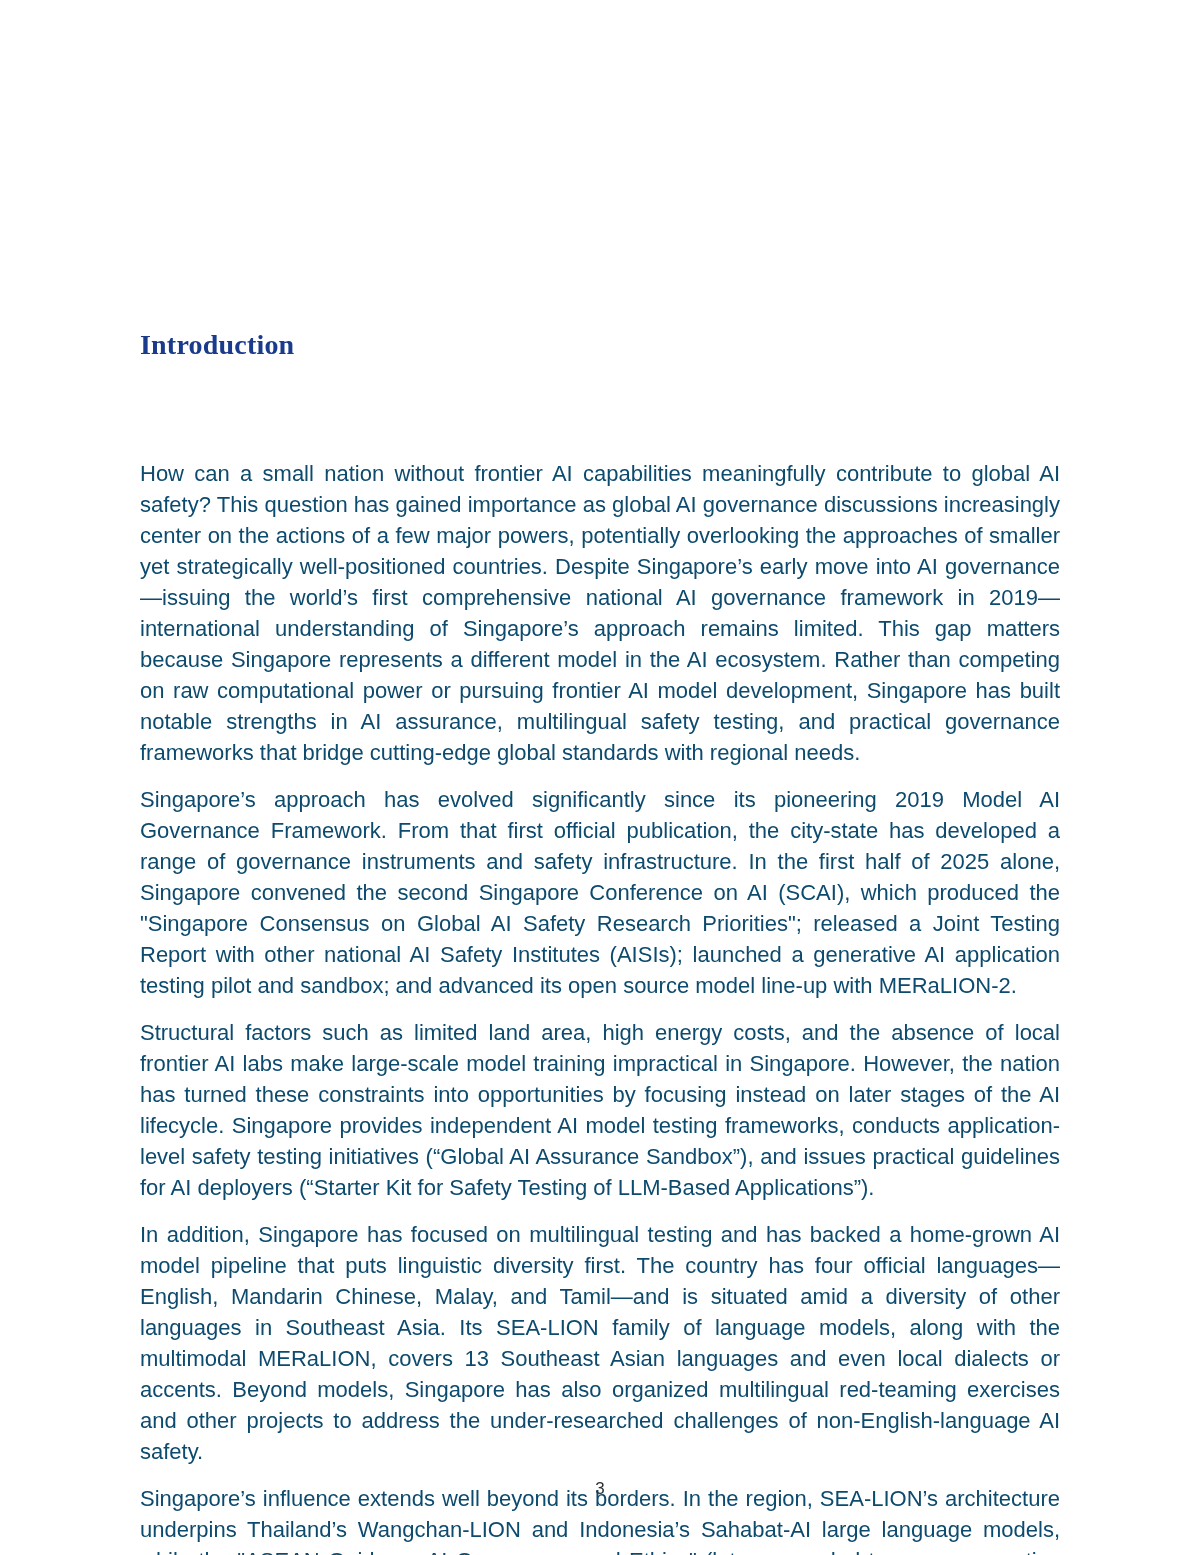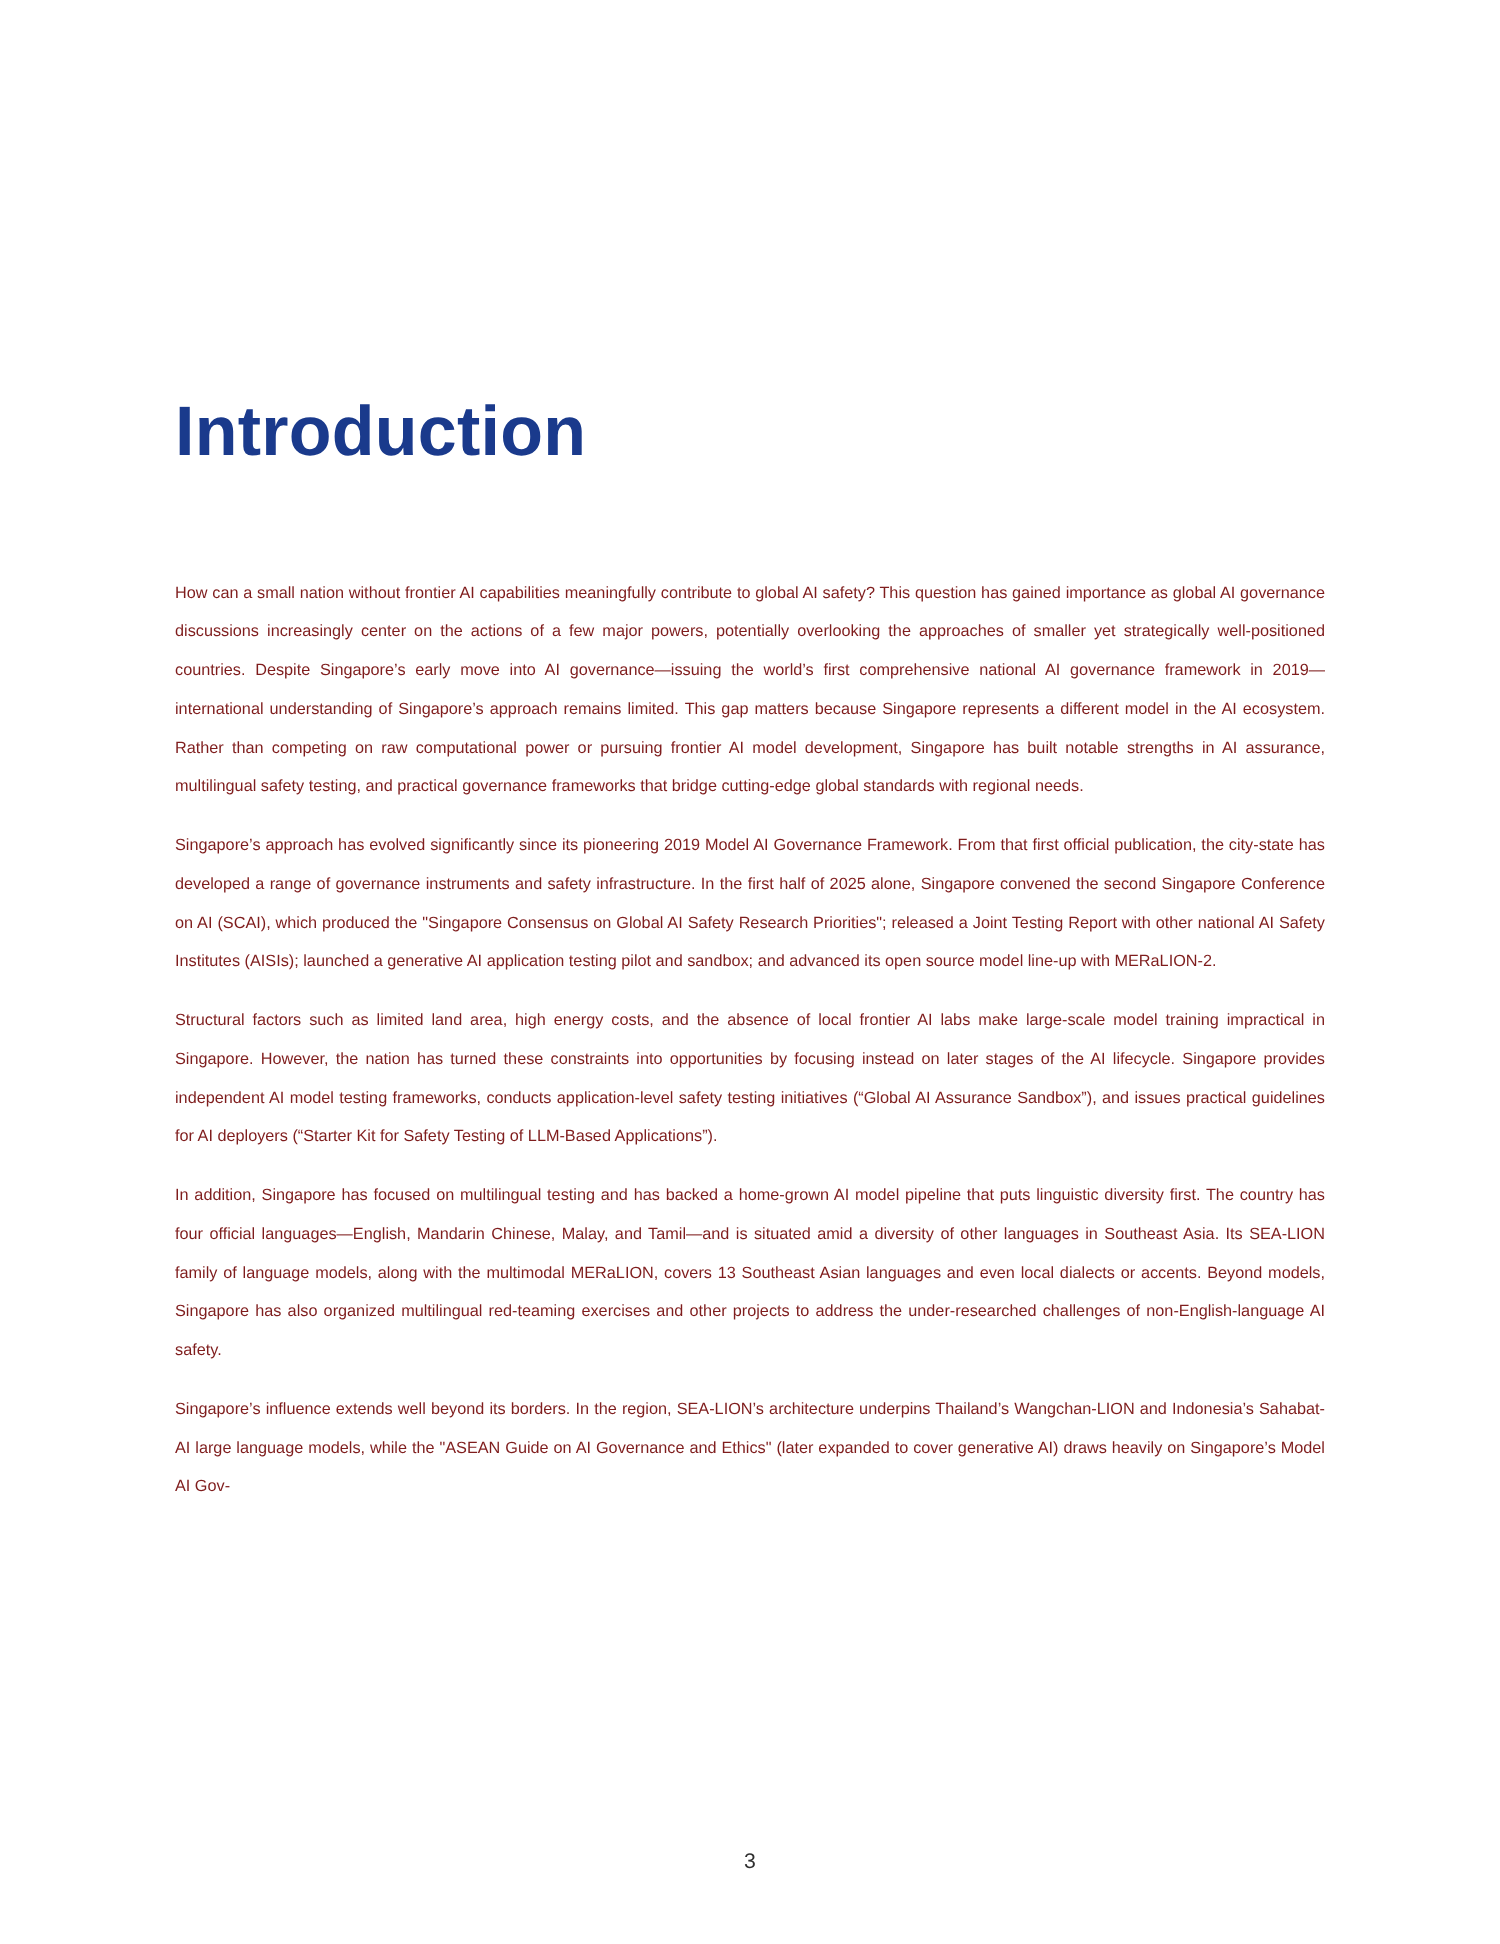--- a/index.html
+++ b/index.html
@@ -19,36 +19,37 @@
     box-sizing: border-box;
   }
   .content {
     position: absolute;
     top: 0;
     left: 140px;
     width: 920px;
   }
   .section-heading {
     margin: 320px 0 0 0;
-    font-size: 56px;
+    font-size: 28px;
     line-height: 50px;
     font-weight: bold;
     letter-spacing: 0.2px;
+    font-family: Liberation Serif, serif;
     
   }
   .body-text {
     margin-top: 88px;
   }
   .body-text p {
     margin: 16px 0 11px 0;
-    font-size: 13px;
+    font-size: 22px;
     line-height: 31px;
     text-align: justify;
     text-justify: inter-word;
-    color: #7f1d1d;
+    color: #0c4a6e;
   }
   .page-footer {
     position: absolute;
     bottom: 56px;
     left: 0;
     width: 100%;
     text-align: center;
   }
   .page-number {
     font-size: 17px;

